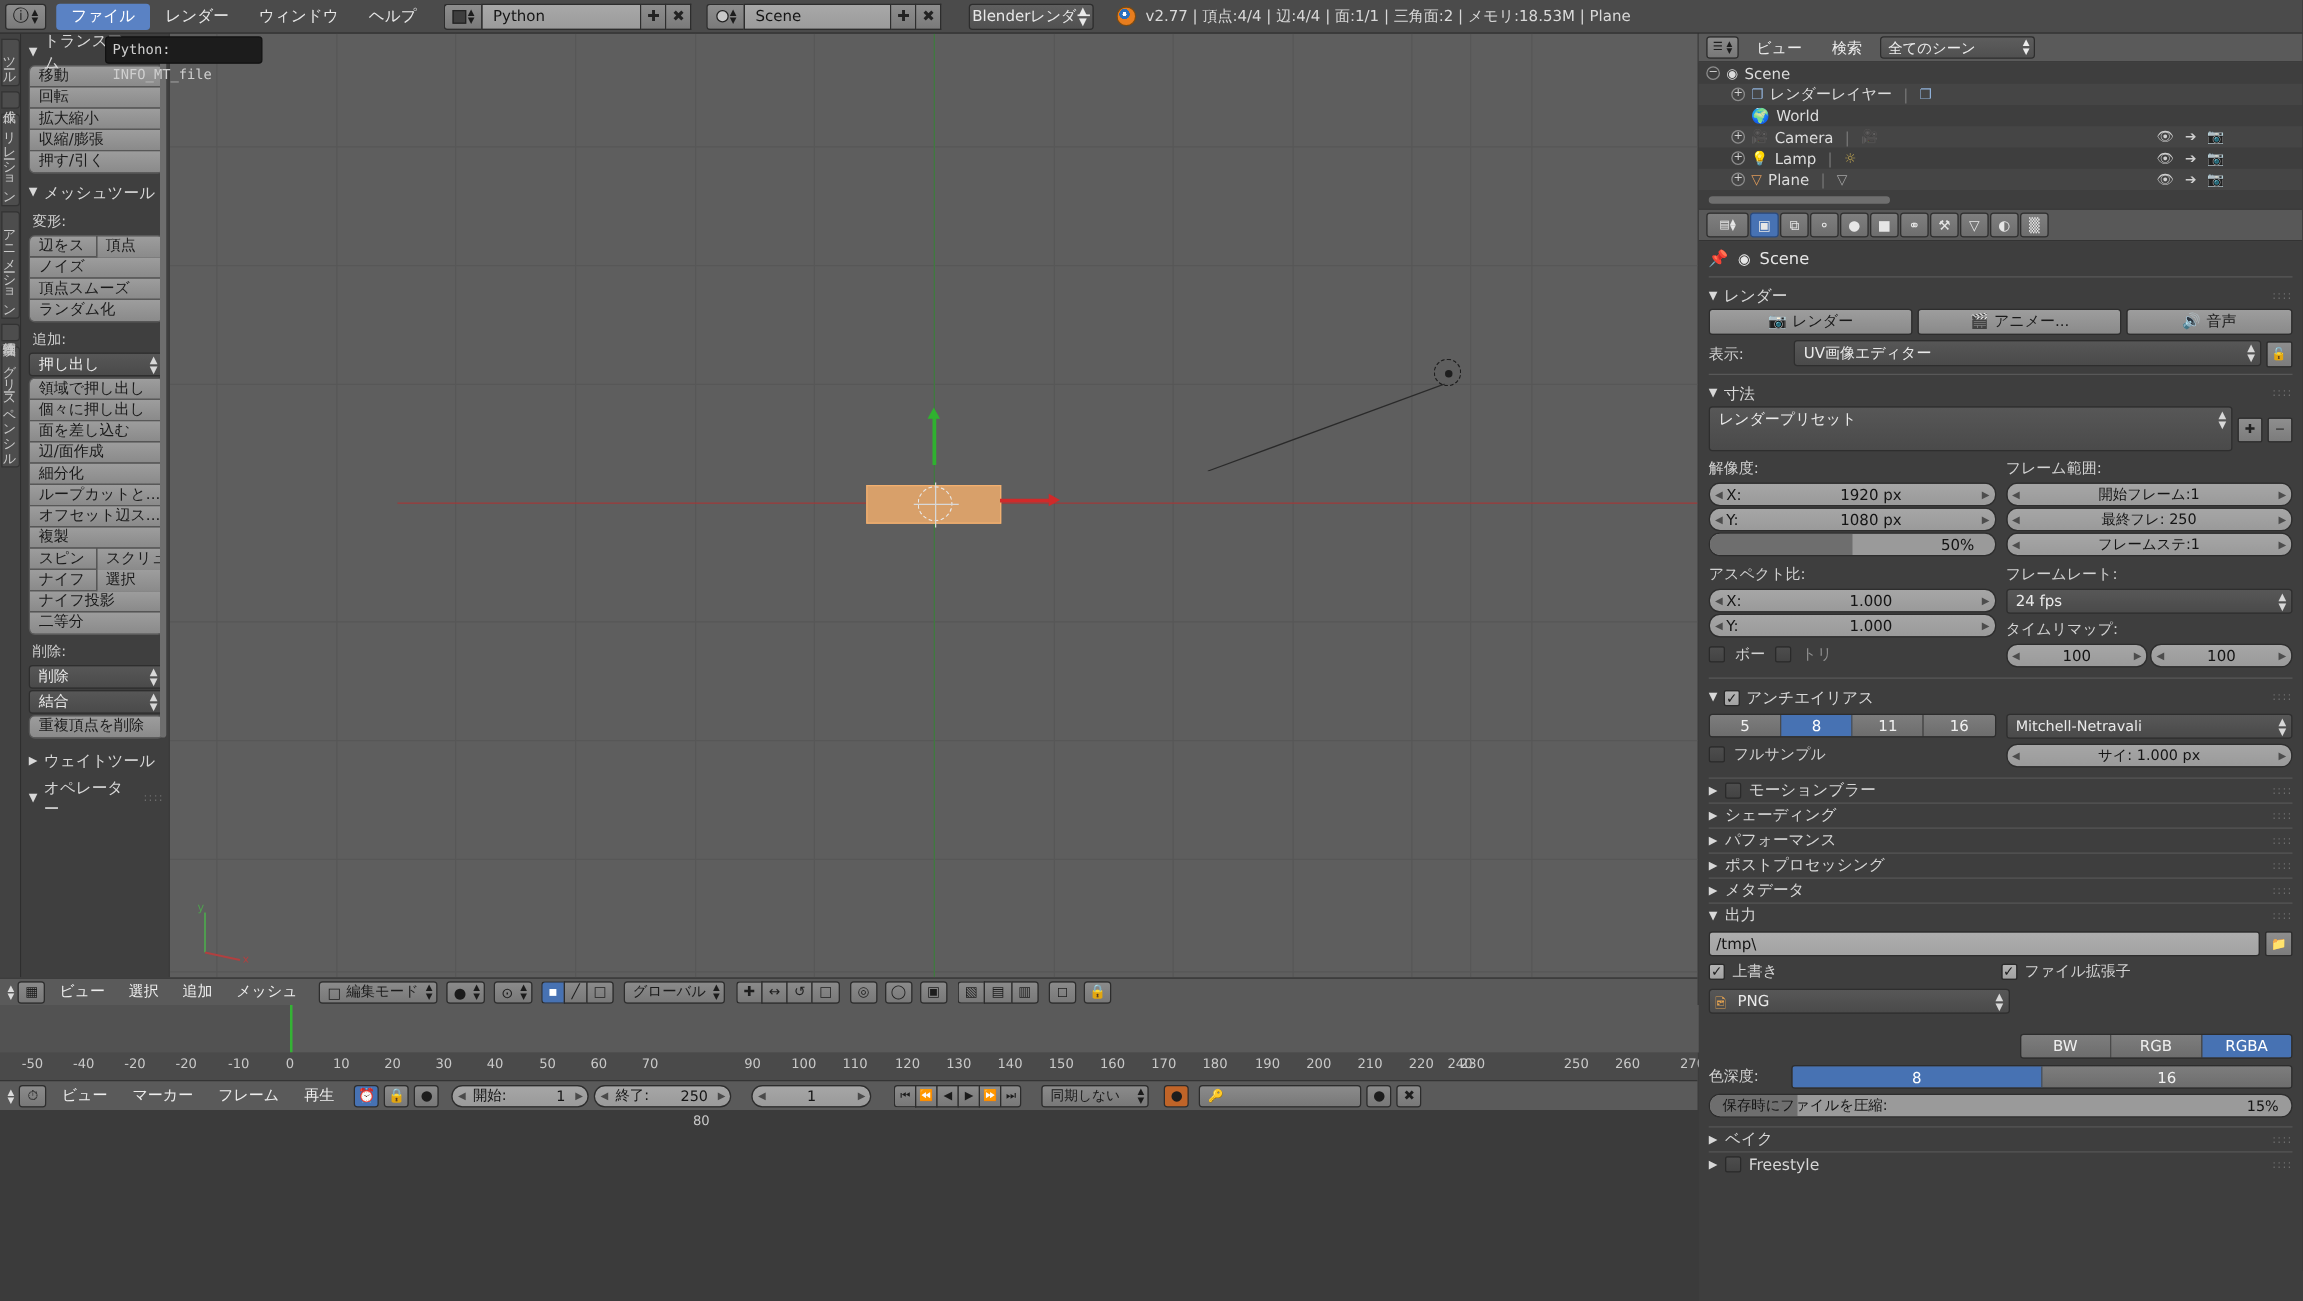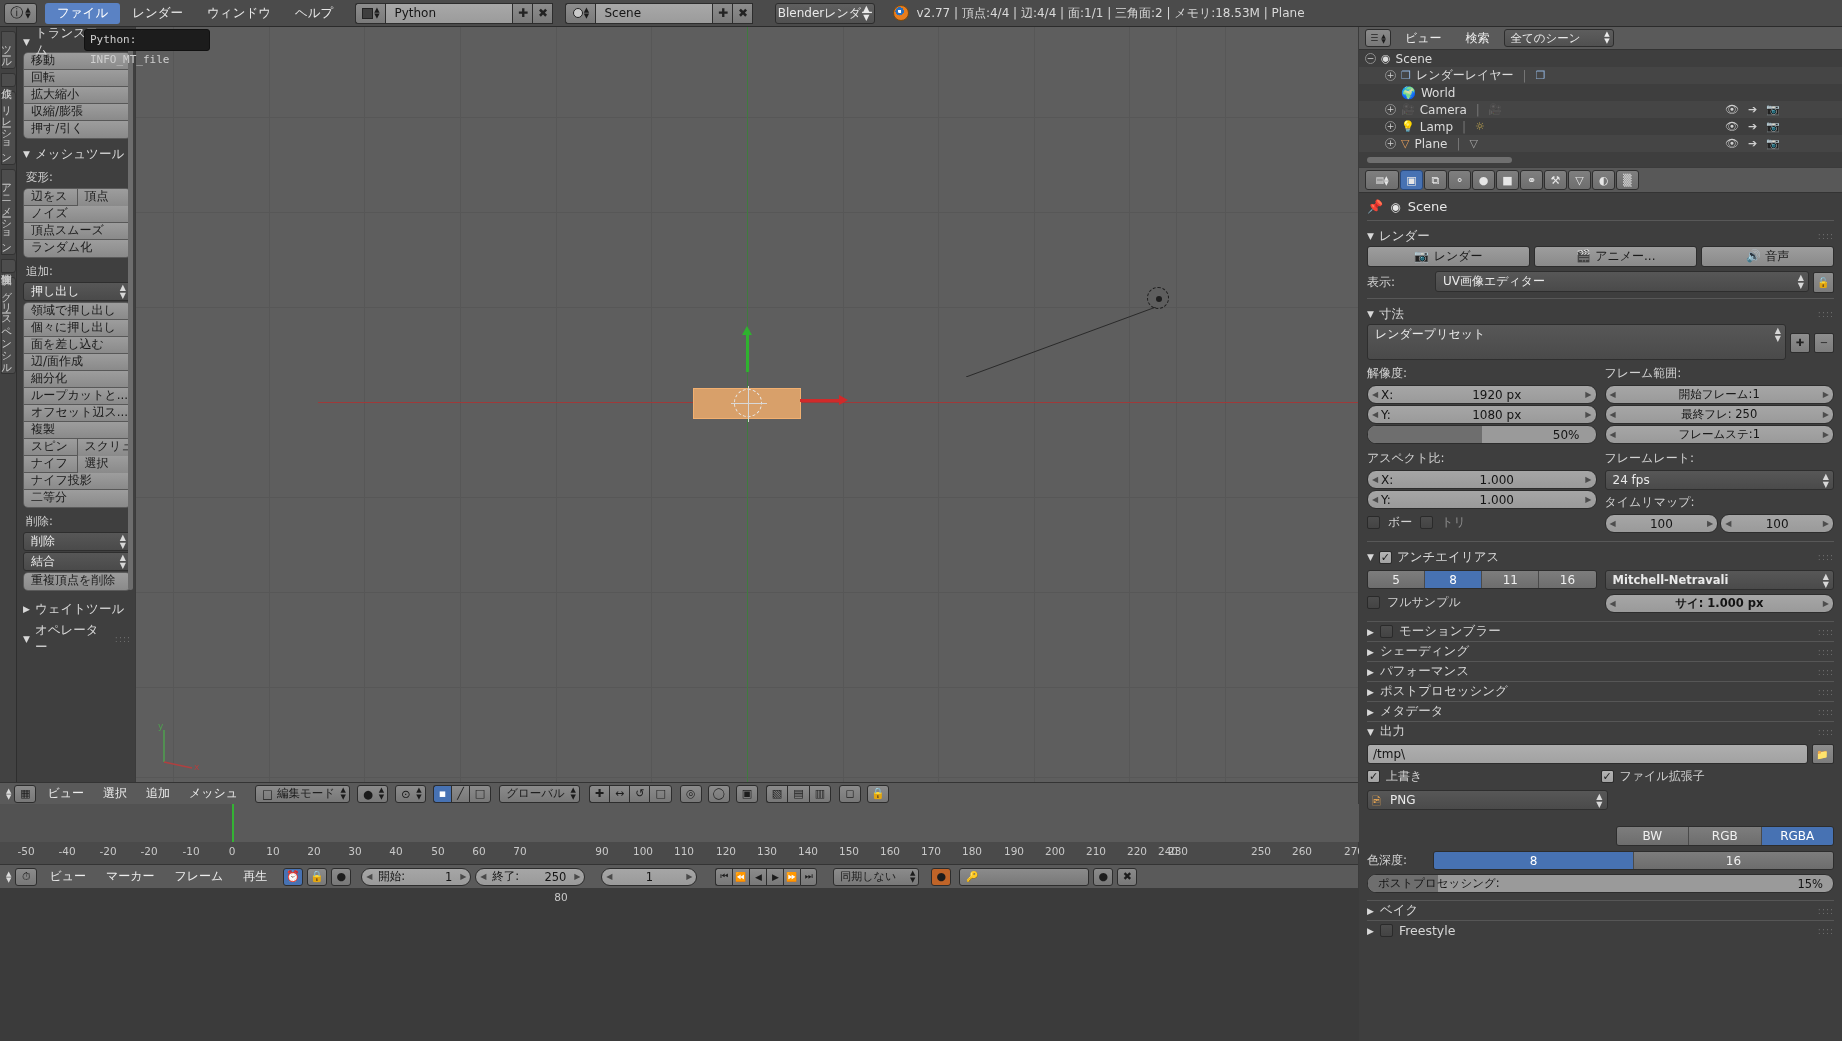--- a/index.html
+++ b/index.html
@@ -671,21 +671,21 @@
     <div id="olheader">
       <div class="hdr-btn" style="width:26px;">
         <span style="font-size:9px;">☰</span>
         <span style="font-size:6px;line-height:5px;">
             <i style="font-style:normal;display:block;">▲</i>
             <i style="font-style:normal;display:block;">▼</i>
           </span>
       </div>
       <div class="mi" style="font-size:12px;color:#ededed;padding:0 10px;">ビュー</div>
       <div class="mi" style="font-size:12px;color:#ededed;padding:0 10px;">検索</div>
-      <div class="hdr-sel" style="width:110px;background:linear-gradient(180deg,#5d5d5d,#505050);color:#ededed;">
+      <div class="hdr-sel" style="width:124px;background:linear-gradient(180deg,#5d5d5d,#505050);color:#ededed;">
         <span>全てのシーン</span>
         <span class="ar">
             <i>▲</i>
             <i>▼</i>
           </span>
       </div>
     </div>
 
     <div class="ol-row" style="padding-left:6px;gap:5px;">
       <span class="expander">−</span>
@@ -921,21 +921,21 @@
             <div>5</div>
             <div class="sel">8</div>
             <div>11</div>
             <div>16</div>
           </div>
           <div style="display:flex;gap:7px;align-items:center;margin-top:5px;">
             <span class="chk off"></span>
             <span class="lbl">フルサンプル</span>
           </div>
         </div>
-        <div style="flex:1;font-weight:bold;">
+        <div style="flex:1;">
           <div class="dropdown" style="height:20px;line-height:18px;font-size:11.5px;">
             <span>Mitchell-Netravali</span>
             <span class="ar" style="top:2px;">
                 <i>▲</i>
                 <i>▼</i>
               </span>
           </div>
           <div class="numfld" style="margin-top:4px;font-size:11.5px;">
             <span class="l">◀</span>
             <span>サイ: 1.000 px</span>
@@ -1007,21 +1007,21 @@
       </div>
       <div class="prow">
         <span class="lbl" style="width:62px;">色深度:</span>
         <div class="enum" style="flex:1;height:19px;">
           <div class="sel">8</div>
           <div>16</div>
         </div>
       </div>
       <div class="pctbar" style="margin-bottom:7px;justify-content:space-between;padding:0 10px;">
         <div class="fill" style="width:15%;"></div>
-        <span style="font-size:11.5px;">ポストプロセッシング:</span>
+        <span style="font-size:11.5px;">保存時にファイルを圧縮:</span>
         <span style="font-size:11.5px;">15%</span>
       </div>
 
       <div class="collapsed">
         <span class="tri">▶</span>
         <span>ベイク</span>
         <span class="grip">::::</span>
       </div>
       <div class="collapsed">
         <span class="tri">▶</span>

